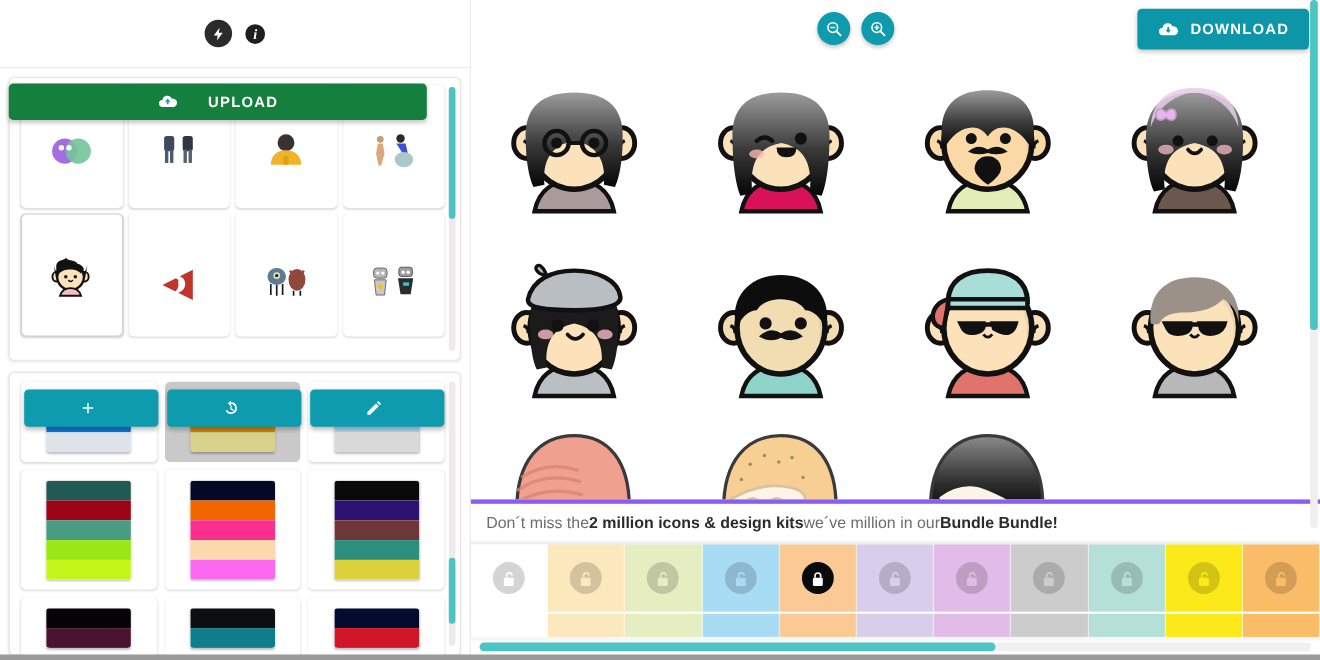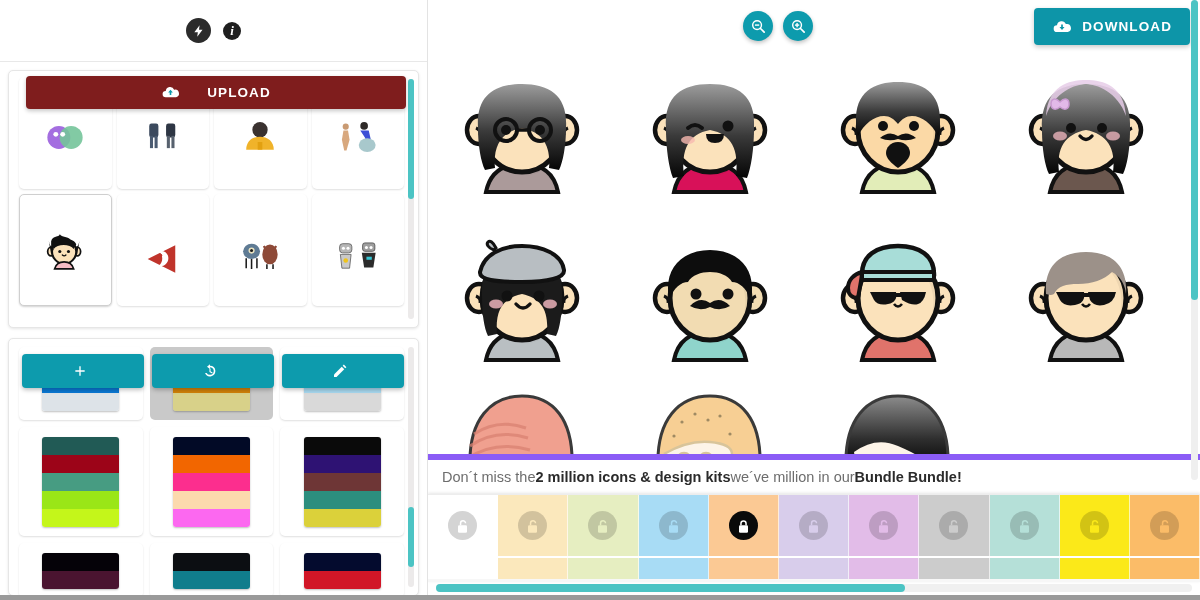--- a/index.html
+++ b/index.html
@@ -73,22 +73,22 @@
   }
   .cat-card.selected { border: 1px solid #cfcfcf; box-shadow: 0 1px 2px rgba(0,0,0,.18); }
   .cat-thumb { height: 66px; width: 100%; display: flex; align-items: flex-end; justify-content: center; overflow: hidden; }
   .cat-label {
     color: #1c9fb3; font-size: 12.5px; line-height: 15px;
     letter-spacing: .15px; margin-top: 3px;
   }
 
   
   #upload-btn {
-    position: absolute; top: 76px; left: 26px; width: 380px; height: 33px;
-    background: #7f1d1d; border-radius: 4px;
+    position: absolute; top: 76px; left: 8px; width: 380px; height: 33px;
+    background: #15803d; border-radius: 4px;
     color: #fff; font-size: 13.5px; font-weight: 700; letter-spacing: 1.1px;
     display: flex; align-items: center; justify-content: center; gap: 27px;
     box-shadow: 0 2px 4px rgba(0,0,0,.22); cursor: pointer; z-index: 6;
   }
   #upload-btn svg { width: 19px; height: 19px; }
 
   
   .pal-actions {
     position: absolute; top: 354px; left: 22px; width: 382px;
     display: flex; gap: 8px; z-index: 6;
@@ -147,21 +147,21 @@
     display: flex; align-items: center; gap: 10px;
     box-shadow: 0 2px 5px rgba(0,0,0,.22); cursor: pointer; z-index: 8;
   }
   #download-btn svg { width: 20px; height: 20px; }
 
   
   #promo {
     position: absolute; left: 0; right: 0; bottom: 106px; height: 40px;
     background: #fff; display: flex; align-items: center; padding-left: 14px;
     font-size: 14.5px; color: #6d6d6d; z-index: 7;
-    border-top: 6px solid #8b5cf6;
+    border-top: 4px solid #8b5cf6;
   }
   #promo b { color: #2b2b2b; font-weight: 700; }
 
   
   #color-strip {
     position: absolute; left: 0; right: 0; bottom: 18px; height: 88px;
     background: #f7f7f7; box-shadow: 0 -1px 3px rgba(0,0,0,.10); z-index: 7;
   }
   #strip-main { display: flex; height: 62px; border-top: 1px solid #ededed; }
   .strip-cell {

